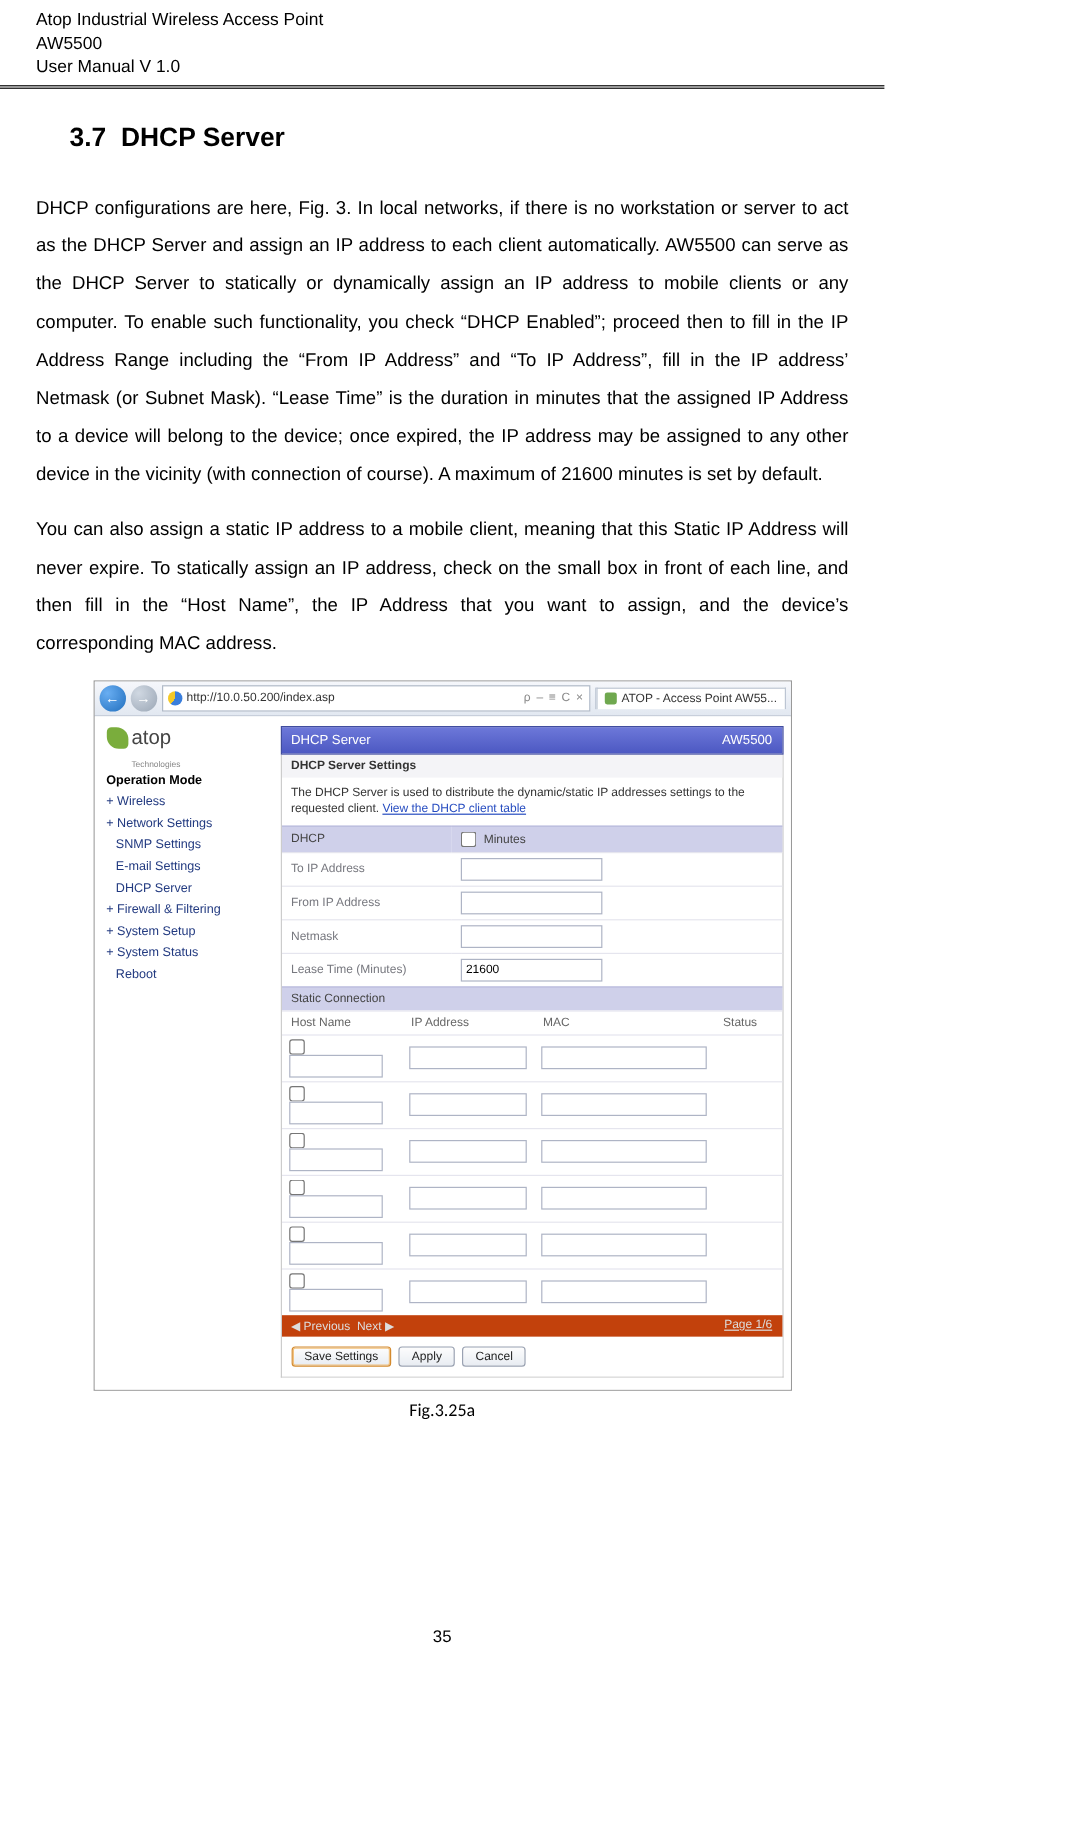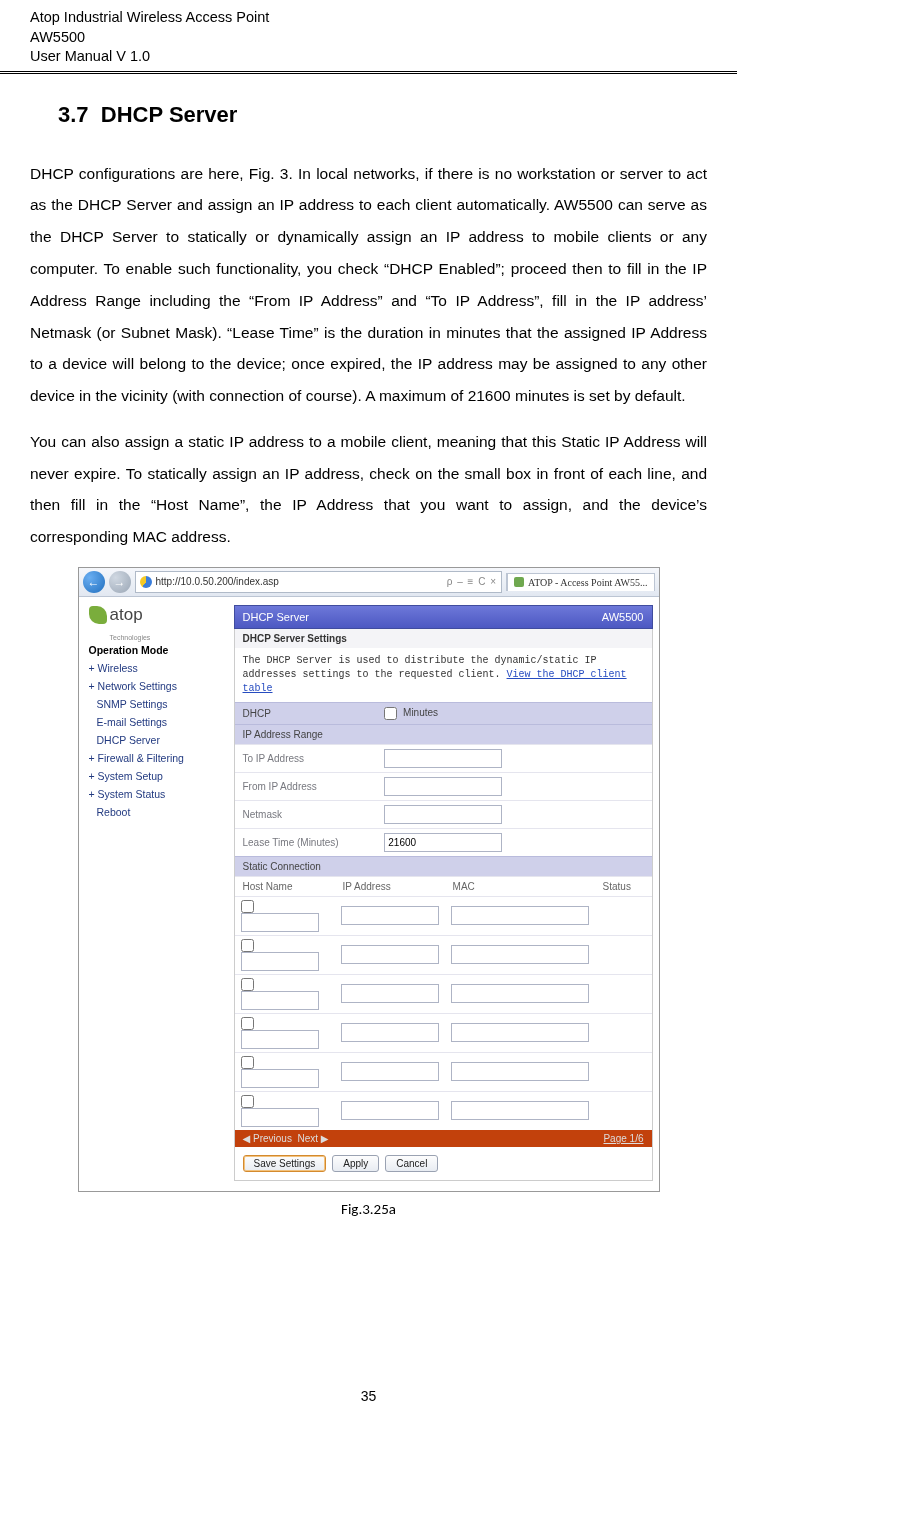--- a/index.html
+++ b/index.html
@@ -79,21 +79,21 @@
     gap:4px;
   }
   .ie-icon {
     width:12px; height:12px; border-radius:50%;
     background: conic-gradient(#3a7edc 0 60%, #f4c927 60% 100%);
   }
   .addr-right { margin-left:auto; color:#888; font-size:10px; letter-spacing:1px; }
   .tab-area {
     background:#e8edf4;
     border-left:1px solid #bcc5d3;
-    display:flex; align-items:flex-start;font-family:Liberation Serif, serif;
+    display:flex; align-items:flex-start;
   }
   .tab {
     background:#fff;
     border:1px solid #bcc5d3;
     border-bottom:none;
     padding:3px 6px;
     display:flex; align-items:center; gap:4px;
     font-size:10px; color:#333;
     max-width:150px;
   }
@@ -127,21 +127,21 @@
     padding:5px 8px;
     border:1px solid #404c9e;
     display:flex;
   }
   .barhdr span:last-child { margin-left:auto; }
   .formbox {
     border:1px solid #ccc; border-top:none;
     font-size:10px;
   }
   .fb-title { background:#f4f4f7; padding:4px 8px; font-weight:bold; color:#333; }
-  .desc { padding:6px 8px; color:#333; line-height:1.4;font-family:Liberation Mono, monospace; }
+  .desc { padding:6px 8px; color:#333; line-height:1.4; }
   .desc a { color:#264cc0; text-decoration:underline; }
   .tbl { width:100%; border-collapse:collapse; font-size:10px; }
   .tbl td { padding:4px 8px; border-top:1px solid #e5e5ee; }
   .tbl tr.hdrow td { background:#cfd0ea; color:#444; font-weight:normal; border-top:1px solid #b9bbdc; }
   .tbl .lab { color:#77787f; width:34%; }
   .tbl input[type=text] { width:110px; height:15px; border:1px solid #aeb4c5; font-size:10px; padding:1px 3px; }
   .tbl input[type=checkbox]{ margin:0 3px 0 0; vertical-align:middle;}
   .static-head td { font-size:10px; color:#666; padding:4px 8px; }
   .static-row td { padding:3px 6px; }
   .static-row input.hn{width:70px;} 
@@ -236,23 +236,20 @@
             <div class="fb-title">DHCP Server Settings</div>
             <div class="desc">
               <span>The DHCP Server is used to distribute the dynamic/static IP addresses settings to the requested client. </span><a href="#">View the DHCP client table</a>
             </div>
             <table class="tbl">
               <tbody>
                   <tr class="hdrow">
                     <td class="lab">DHCP</td>
                   <td><input type="checkbox" style=""> <span>Minutes</span></td>
                   </tr>
-              <tr class="hdrow">
-                    <td colspan="2">IP Address Range</td>
-                  </tr>
               <tr>
                     <td class="lab">To IP Address</td>
                     <td><input type="text" style=""></td>
                   </tr>
               <tr>
                     <td class="lab">From IP Address</td>
                     <td><input type="text" style=""></td>
                   </tr>
               <tr>
                     <td class="lab">Netmask</td>

